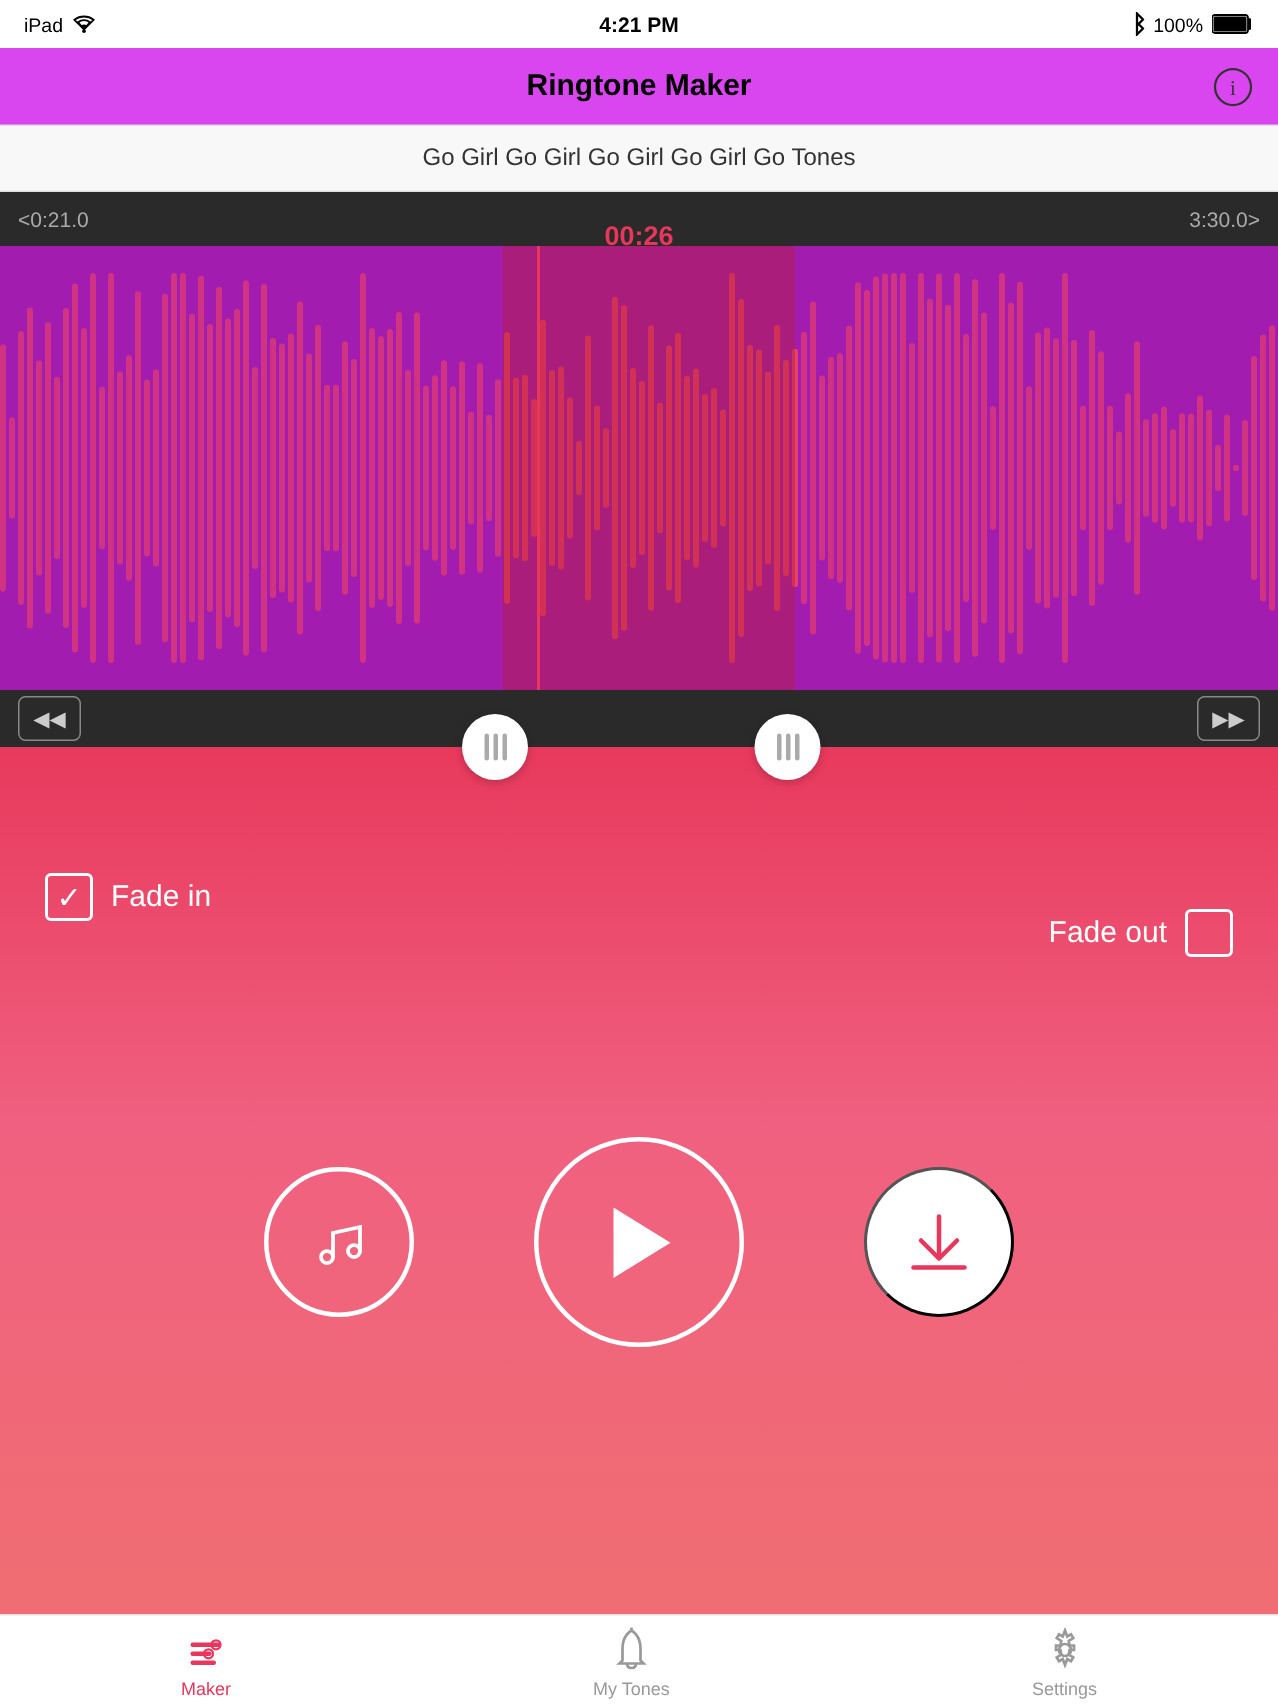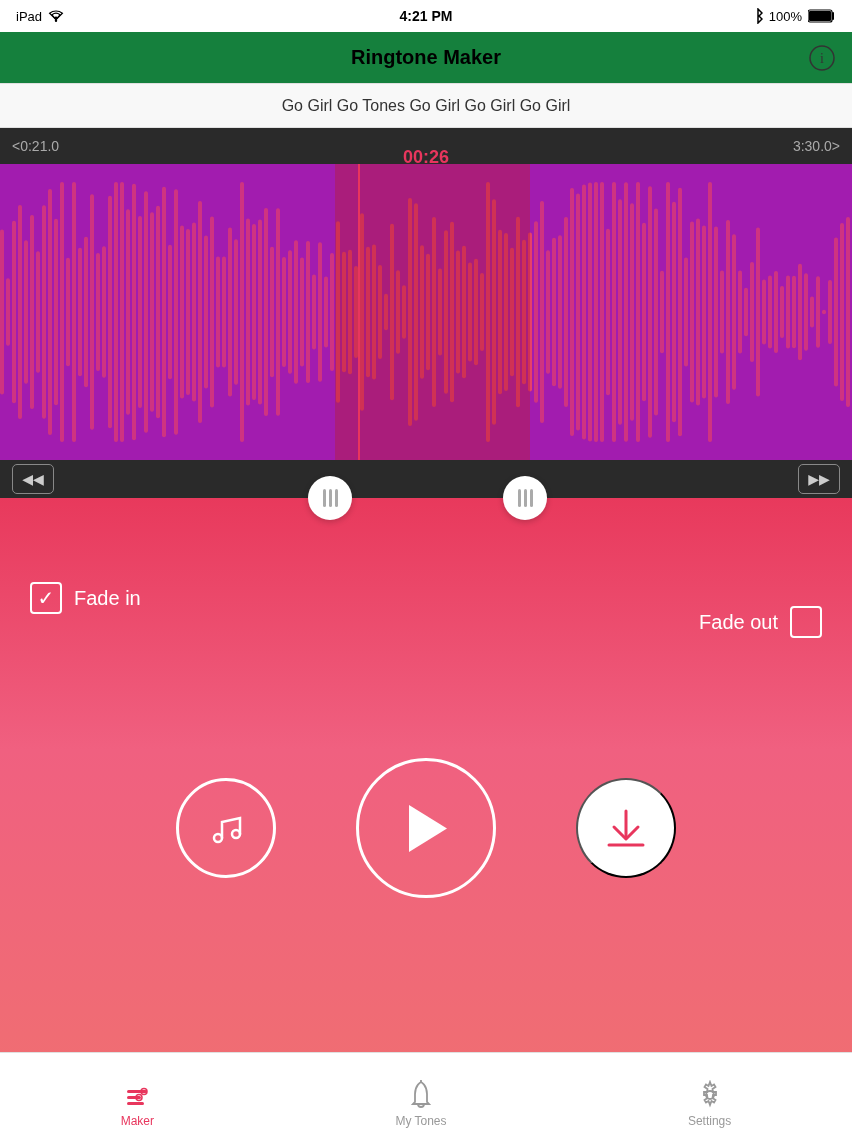--- a/index.html
+++ b/index.html
@@ -25,21 +25,21 @@
       font-weight: 500;
     }
     .status-left { display: flex; align-items: center; gap: 6px; }
     .status-center { position: absolute; left: 50%; transform: translateX(-50%); font-size: 14px; font-weight: 600; }
     .status-right { display: flex; align-items: center; gap: 6px; }
 
     
     #nav-bar {
       width: 100%;
       height: 52px;
-      background: #15803d;
+      background: #d946ef;
       border-bottom: 1px solid #e0e0e0;
       display: flex;
       align-items: center;
       justify-content: center;
       position: relative;
     }
     #nav-title {
       font-size: 20px;
       font-weight: 600;
       color: #000;
@@ -258,25 +258,25 @@
       align-items: center;
       justify-content: center;
       cursor: pointer;
     }
 
     
     #tab-bar {
       position: absolute;
       bottom: 0;
       width: 100%;
-      height: 84px;
+      height: 60px;
       background: #fff;
       border-top: 1px solid #e0e0e0;
       display: flex;
-      align-items: flex-end;
+      align-items: flex-start;
       justify-content: space-around;
     }
     .tab-item {
       display: flex;
       flex-direction: column;
       align-items: center;
       gap: 4px;
       cursor: pointer;
       padding: 8px 20px;
     }
@@ -329,21 +329,21 @@
   <span id="nav-title">Ringtone Maker</span>
   <div id="info-button">
     <svg width="26" height="26" viewBox="0 0 26 26">
       <circle cx="13" cy="13" r="12" fill="none" stroke="#333" stroke-width="1.5"></circle>
       <text x="13" y="18" text-anchor="middle" font-size="14" fill="#333" font-family="Georgia, serif">i</text>
     </svg>
   </div>
 </div>
 
 <div id="song-title-bar">
-  <span id="song-title">Go Girl Go Tones Go Girl Go Girl Go Girl</span>
+  <span id="song-title">Go Girl Go Girl Go Girl Go Girl Go Tones</span>
 </div>
 
 <div id="waveform-section">
 
   <div id="time-markers">
     <span class="time-left">&lt;0:21.0</span>
     <span class="time-center">00:26</span>
     <span class="time-right">3:30.0&gt;</span>
   </div>
 

